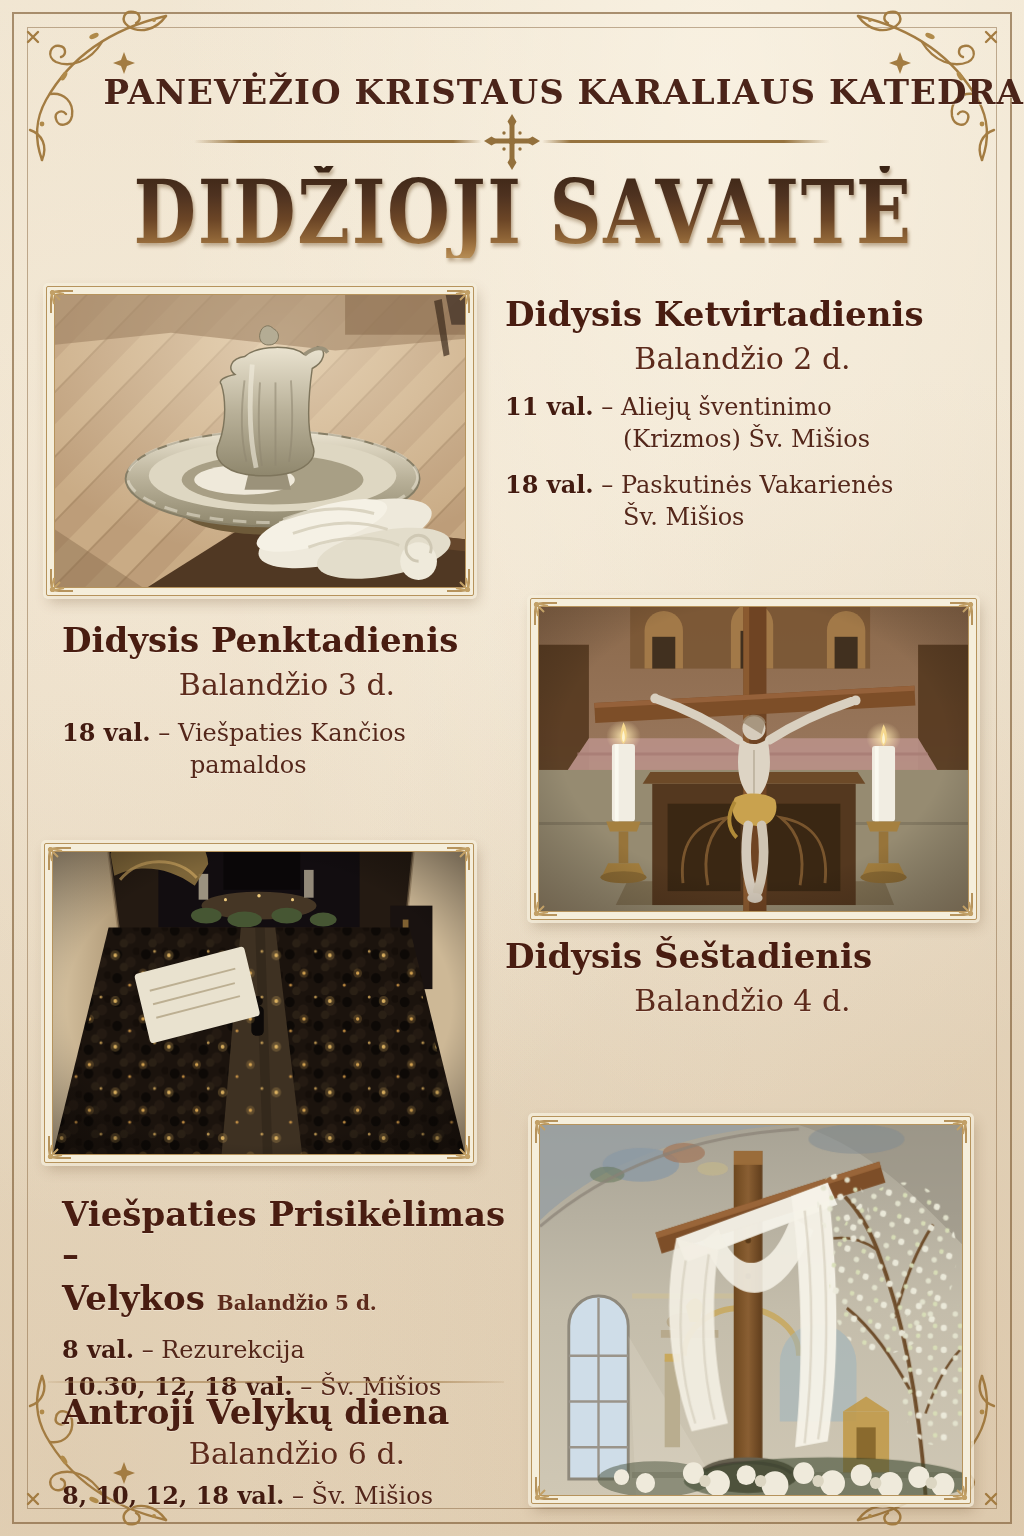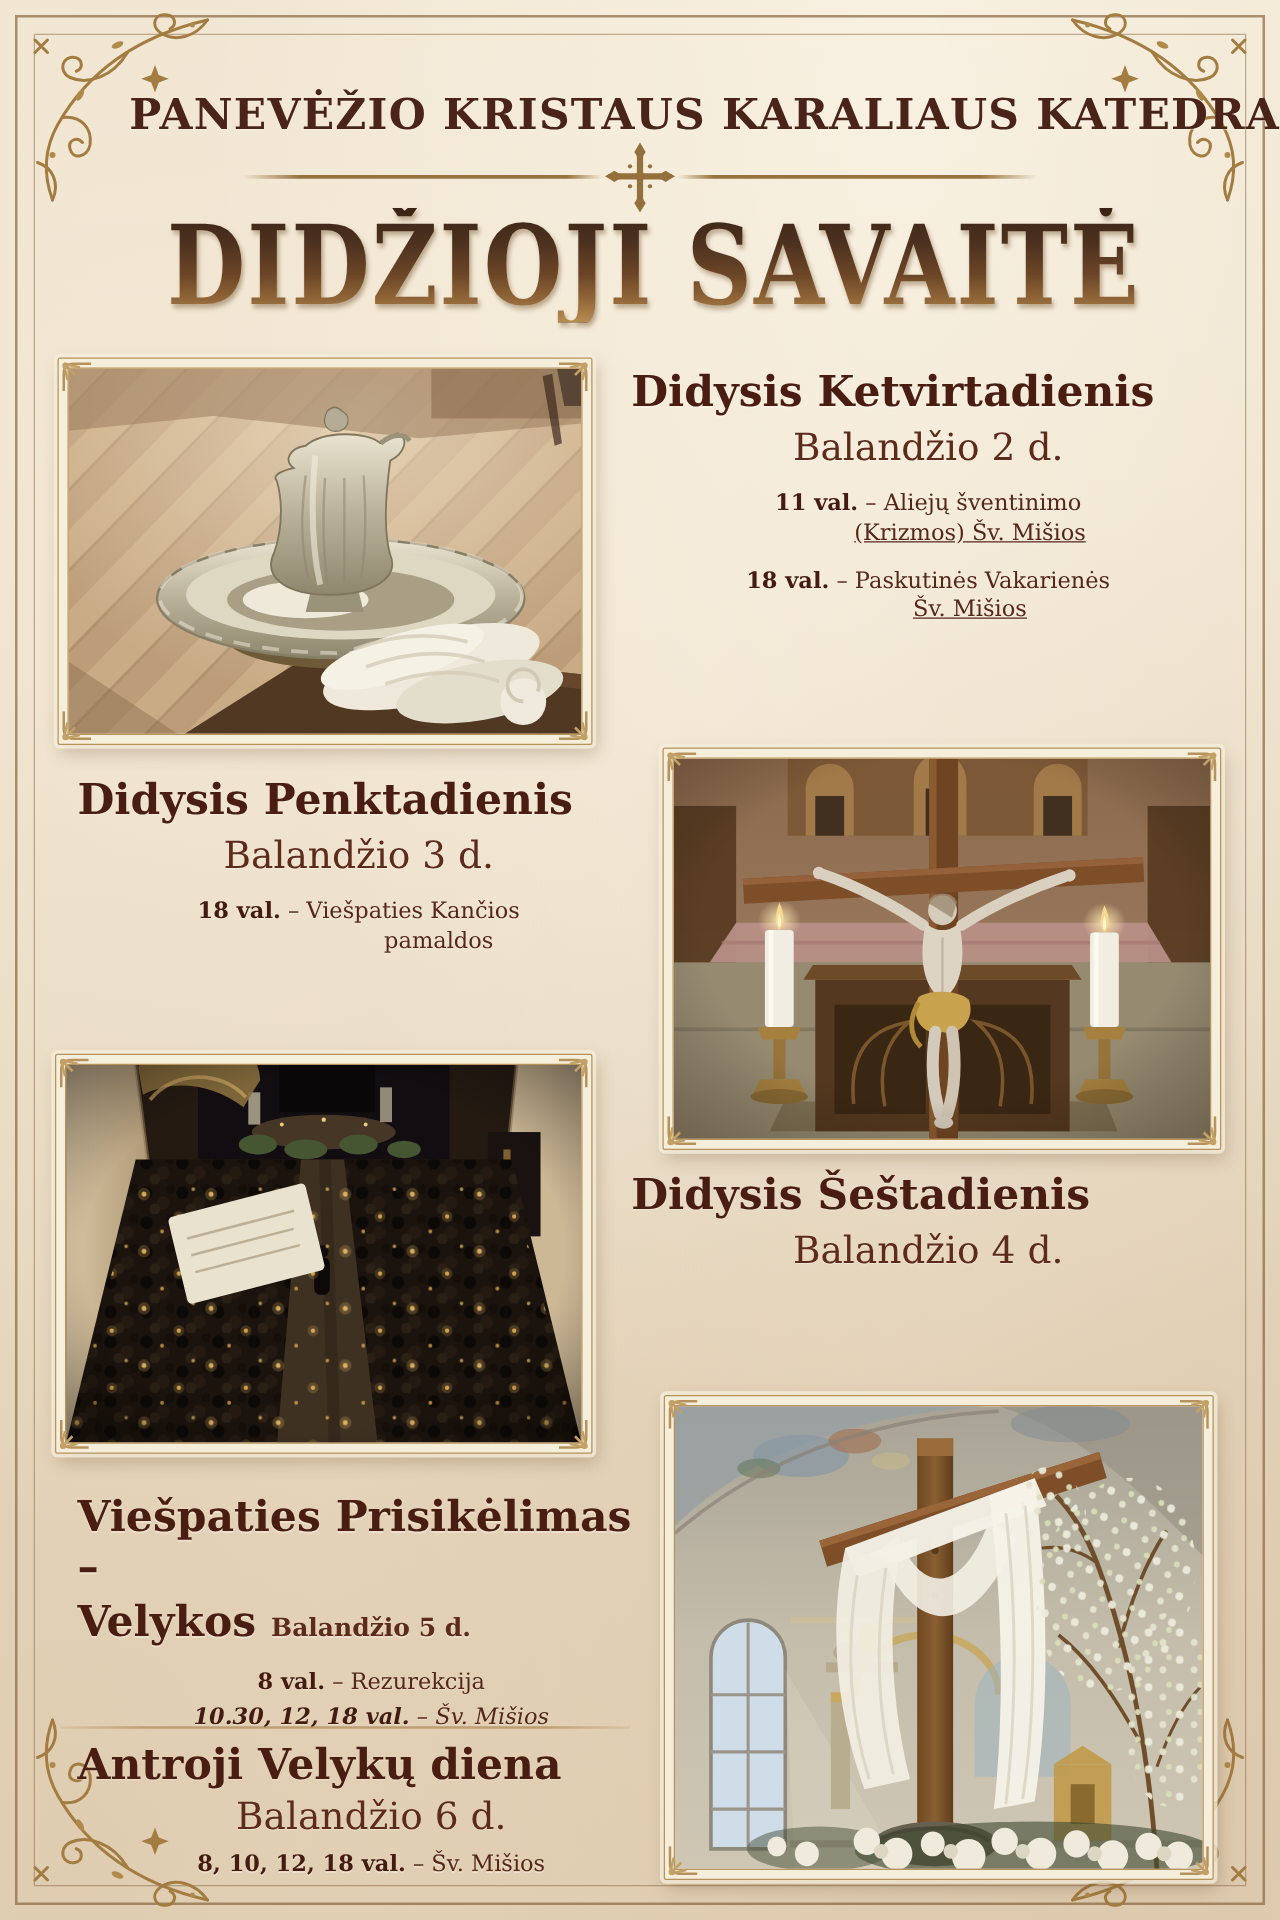--- a/index.html
+++ b/index.html
@@ -44,24 +44,24 @@
   .pfan{position:absolute;width:24px;height:24px;}
   .pfan.tl{left:2px;top:2px;}
   .pfan.tr{right:2px;top:2px;transform:scaleX(-1);}
   .pfan.bl{left:2px;bottom:2px;transform:scaleY(-1);}
   .pfan.br{right:2px;bottom:2px;transform:scale(-1,-1);}
 
   .day{position:absolute;color:#54271a;text-shadow:0 1px 0 rgba(255,252,245,.35);}
   .day-name{font-size:34px;font-weight:700;color:#491d11;line-height:1.18;}
   .day-date{font-size:30px;color:#5d2b1c;margin-top:7px;line-height:1.2;text-align:center;}
   .day-date-il{font-size:20px;font-weight:700;color:#5d2b1c;}
-  .event{font-size:18px;margin-top:14px;line-height:1.32;white-space:nowrap;text-align:center;}
+  .event{font-size:24px;margin-top:14px;line-height:1.32;white-space:nowrap;}
   .event .time{font-weight:700;color:#431b10;}
   .econt{white-space:nowrap;}
-  .b1 .econt{margin-left:67px;text-decoration:underline;}
+  .b1 .econt{margin-left:118px;}
   .b2 .econt{margin-left:128px;}
   .divider{position:absolute;left:48px;top:1381px;width:456px;height:2px;
     background:linear-gradient(90deg,rgba(176,142,96,.15),rgba(176,142,96,.75) 15%,rgba(176,142,96,.75) 85%,rgba(176,142,96,.15));}
 </style>
 </head>
 <body>
 
 <div class="poster">
 
   <svg width="0" height="0" style="position:absolute" aria-hidden="true">
@@ -411,21 +411,21 @@
 
   <div class="day b3" style="left:505px;top:936px;width:475px;">
     <div class="day-name">Didysis Šeštadienis</div>
     <div class="day-date">Balandžio 4 d.</div>
   </div>
 
   <div class="day b4" style="left:62px;top:1194px;width:470px;">
     <div class="day-name">Viešpaties Prisikėlimas –</div>
     <div class="day-name" style="margin-top:4px;"><span>Velykos</span> <span class="day-date-il">Balandžio 5 d.</span></div>
     <div class="event" style="margin-top:16px;"><span class="time">8 val.</span><span> – Rezurekcija</span></div>
-    <div class="event" style="margin-top:4px;font-style:italic;"><span class="time">10.30, 12, 18 val.</span><span> –  Šv. Mišios</span></div>
+    <div class="event" style="margin-top:4px;"><span class="time">10.30, 12, 18 val.</span><span> –  Šv. Mišios</span></div>
   </div>
 
   <div class="divider"></div>
 
   <div class="day b5" style="left:62px;top:1392px;width:470px;">
     <div class="day-name">Antroji Velykų diena</div>
     <div class="day-date" style="margin-top:4px;">Balandžio 6 d.</div>
     <div class="event" style="margin-top:8px;"><span class="time">8, 10, 12, 18 val.</span><span> – Šv. Mišios</span></div>
   </div>
 

